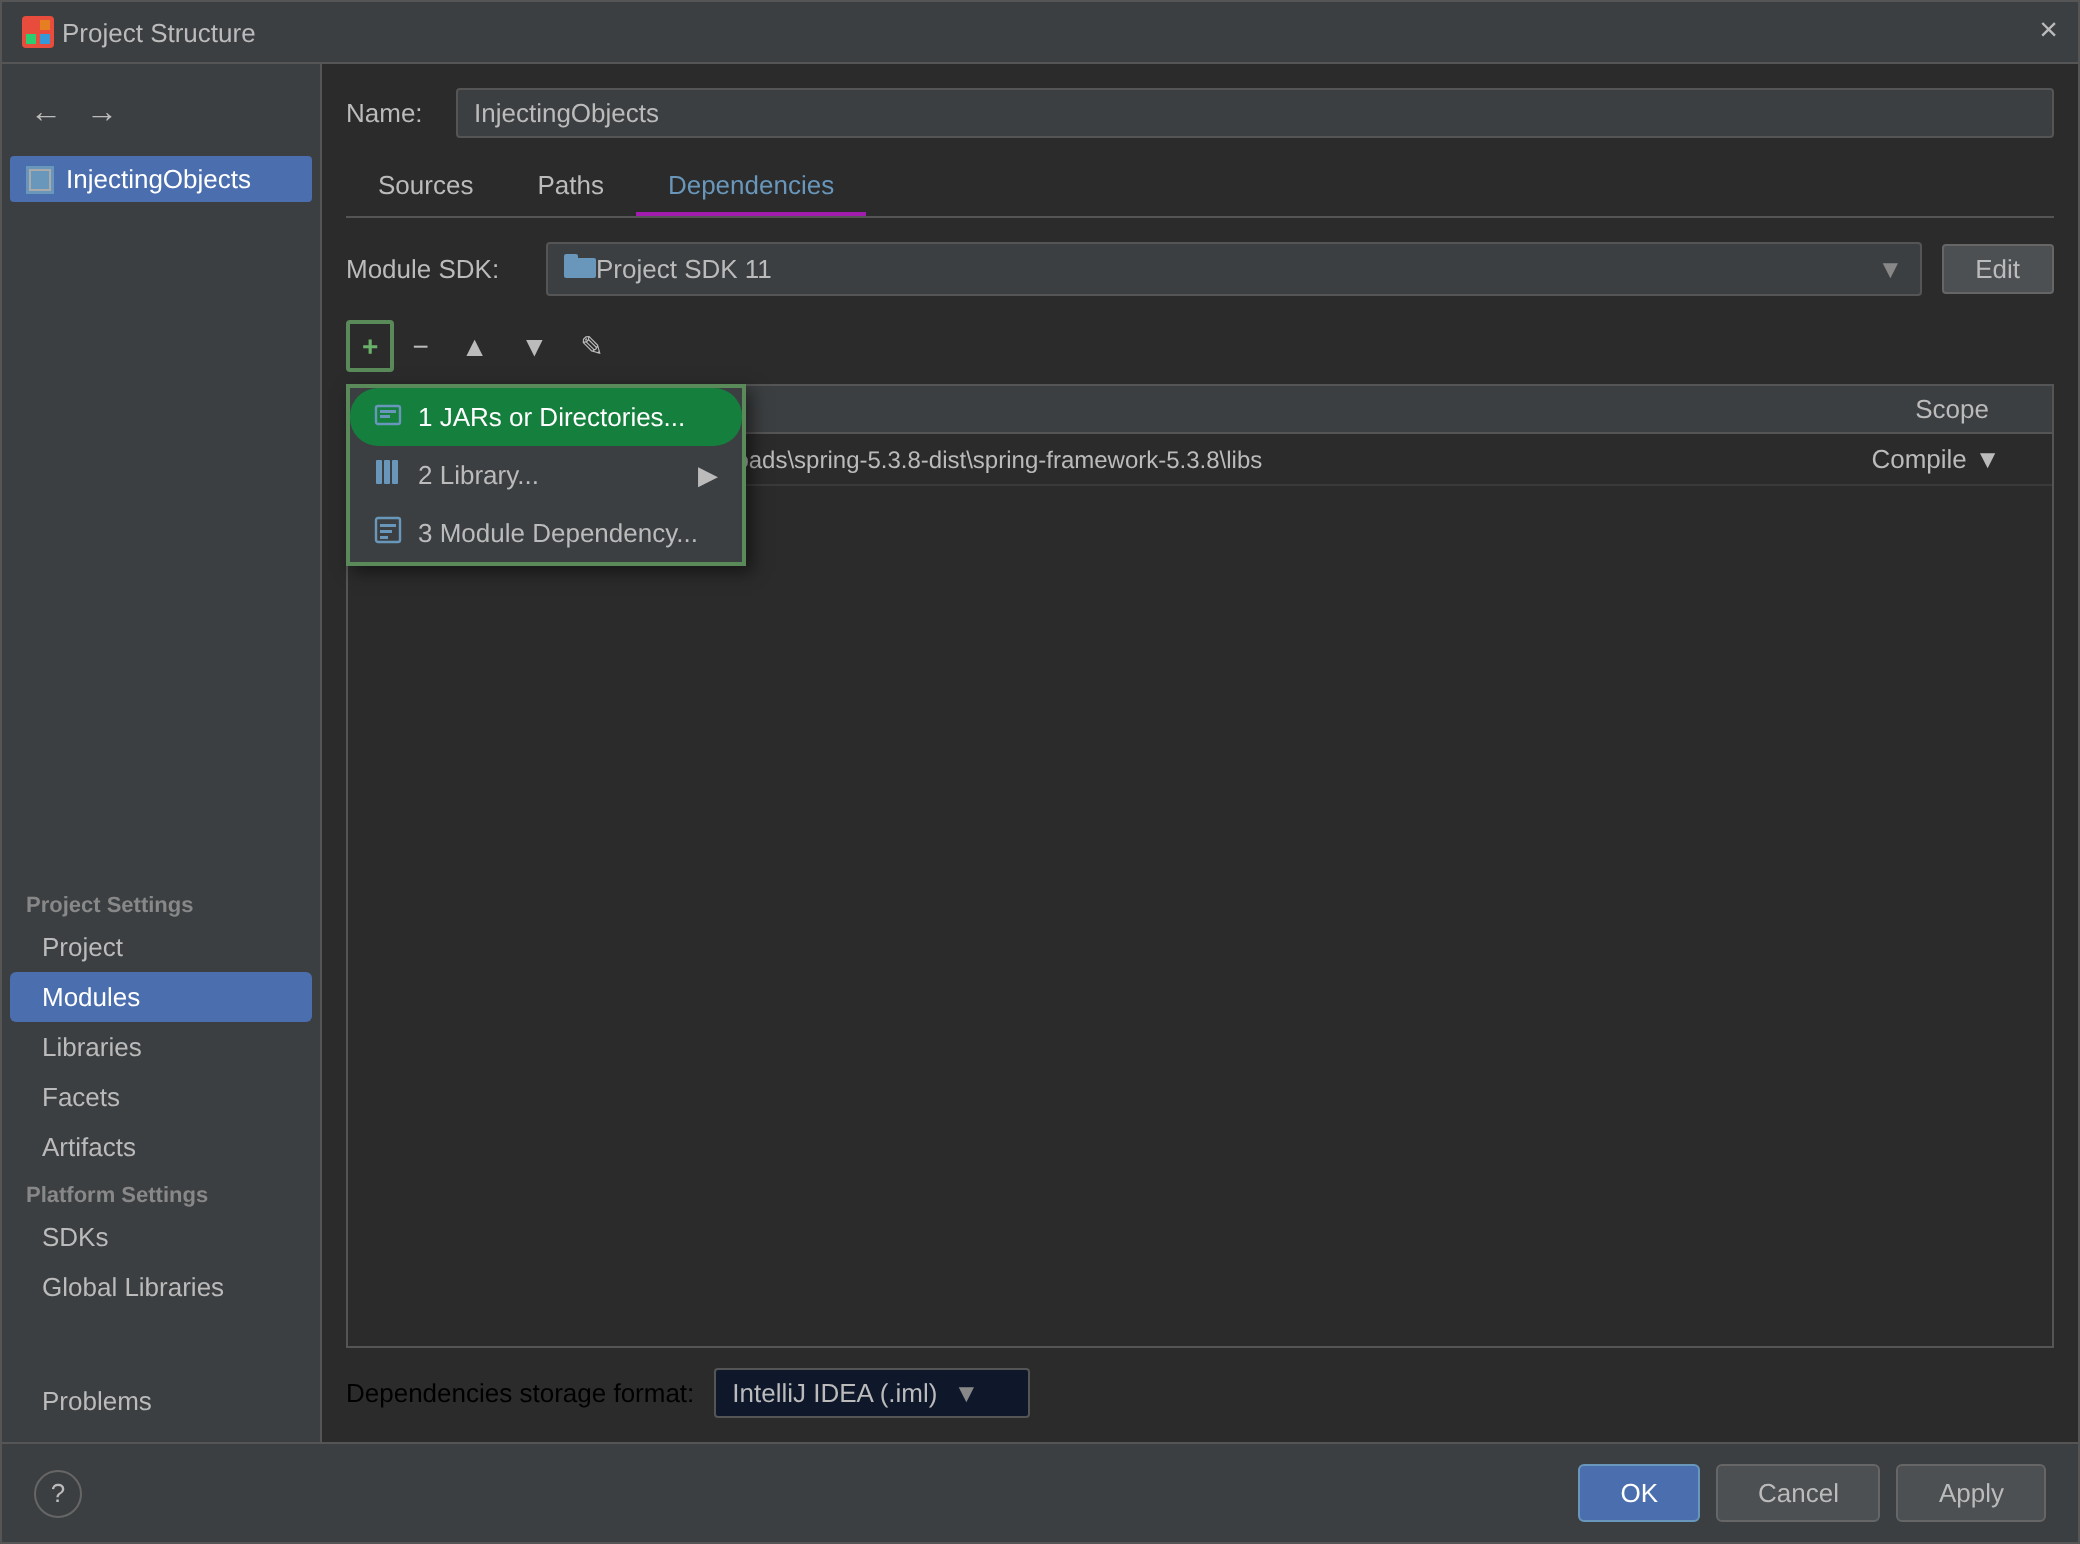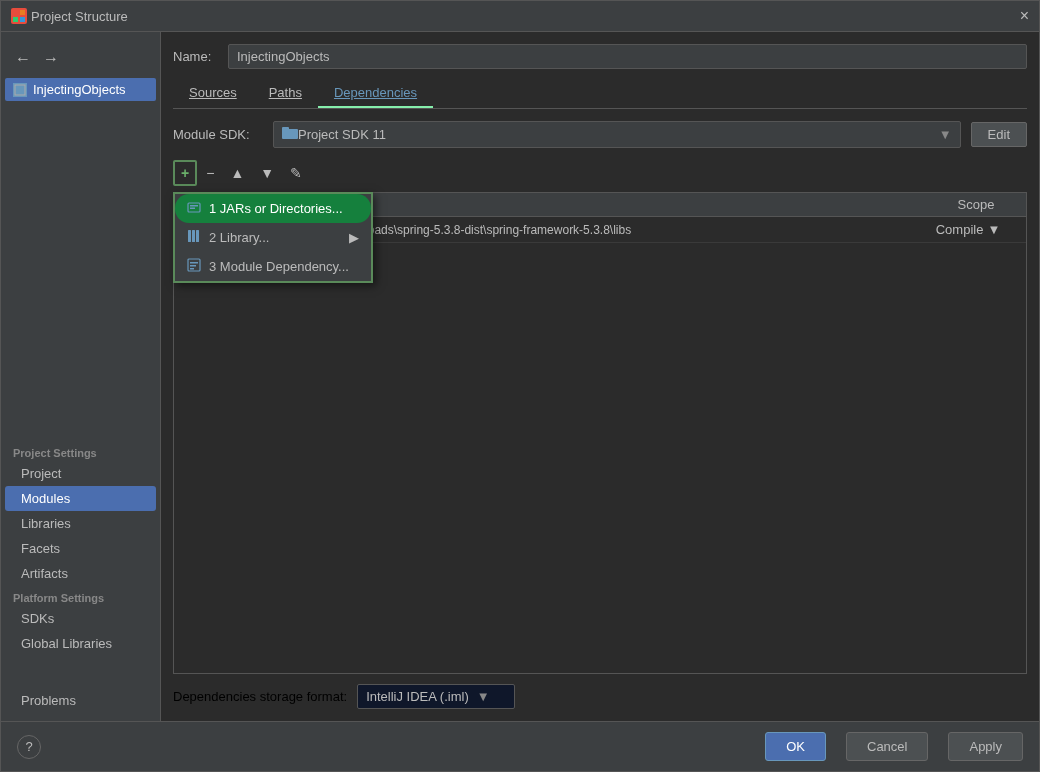--- a/index.html
+++ b/index.html
@@ -18,22 +18,22 @@
     .sidebar-nav { display: flex; align-items: center; padding: 6px 10px; gap: 4px; }
     .nav-btn { background: none; border: none; color: #bbb; cursor: pointer; font-size: 16px; padding: 2px 4px; }
     .module-list { padding: 4px; flex: 1; }
     .module-item { display: flex; align-items: center; gap: 6px; padding: 4px 8px; background: #4b6eaf; color: white; border-radius: 2px; cursor: pointer; }
     .module-icon { width: 14px; height: 14px; background: #6897bb; display: flex; align-items: center; justify-content: center; font-size: 9px; color: white; }
     .right-panel { flex: 1; background: #2b2b2b; display: flex; flex-direction: column; padding: 12px; }
     .name-row { display: flex; align-items: center; gap: 10px; margin-bottom: 10px; }
     .name-label { color: #bbb; min-width: 45px; }
     .name-input { flex: 1; background: #3c3f41; border: 1px solid #555; color: #bbb; padding: 4px 8px; border-radius: 2px; }
     .tabs { display: flex; border-bottom: 1px solid #555; margin-bottom: 12px; }
-    .tab { padding: 6px 16px; color: #bbb; cursor: pointer; border-bottom: 2px solid transparent; text-decoration: underline; }
-    .tab.active { color: #6897bb; border-bottom: 2px solid #86efac; }
+    .tab { padding: 6px 16px; color: #bbb; cursor: pointer; border-bottom: 2px solid transparent; }
+    .tab.active { color: #6897bb; border-bottom: 2px solid #a21caf; }
     .sdk-row { display: flex; align-items: center; gap: 10px; margin-bottom: 12px; }
     .sdk-label { color: #bbb; min-width: 90px; }
     .sdk-select { flex: 1; background: #3c3f41; border: 1px solid #555; color: #bbb; padding: 4px 8px; border-radius: 2px; display: flex; align-items: center; justify-content: space-between; cursor: pointer; }
     .edit-btn { background: #4c5052; border: 1px solid #666; color: #bbb; padding: 4px 16px; border-radius: 2px; cursor: pointer; }
     .toolbar { display: flex; align-items: center; gap: 2px; margin-bottom: 6px; position: relative; }
     .tool-btn { background: none; border: 1px solid transparent; color: #bbb; padding: 3px 6px; cursor: pointer; border-radius: 2px; font-size: 14px; }
     .tool-btn.add-btn { border: 2px solid #5a8a5a; color: #6ab06a; font-weight: bold; }
     .deps-table { flex: 1; border: 1px solid #555; overflow: auto; position: relative; }
     .deps-header { display: flex; background: #3c3f41; border-bottom: 1px solid #555; }
     .deps-header-scope { width: 100px; text-align: center; color: #bbb; padding: 4px 8px; }
@@ -42,21 +42,21 @@
     .deps-path { color: #bbb; flex: 1; font-size: 12px; }
     .deps-scope { width: 100px; color: #bbb; text-align: center; display: flex; align-items: center; justify-content: center; gap: 4px; }
     .dropdown-menu { position: absolute; top: 32px; left: 0; background: #3c3f41; border: 2px solid #5a8a5a; z-index: 100; min-width: 200px; box-shadow: 3px 3px 8px rgba(0,0,0,0.5); }
     .dropdown-item { display: flex; align-items: center; gap: 8px; padding: 6px 12px; color: #bbb; cursor: pointer; }
     .dropdown-item.selected { background: #15803d; color: white; border-radius: 14px; }
     .dropdown-item-arrow { margin-left: auto; }
     .storage-row { display: flex; align-items: center; gap: 10px; margin-top: 10px; }
     .storage-select { background: #0f172a; border: 1px solid #555; color: #bbb; padding: 4px 24px 4px 8px; border-radius: 2px; cursor: pointer; display: flex; align-items: center; gap: 8px; }
     .footer { background: #3c3f41; border-top: 1px solid #555; padding: 10px 16px; display: flex; justify-content: space-between; align-items: center; }
     .footer-left { color: #bbb; }
-    .footer-right { display: flex; gap: 20px; justify-content: space-between; }
+    .footer-right { display: flex; gap: 8px; justify-content: space-between; }
     .footer-btn { padding: 6px 20px; border-radius: 3px; border: 1px solid #666; cursor: pointer; color: #bbb; background: #4c5052; }
     .footer-btn.primary { background: #4b6eaf; border-color: #6897bb; color: white; }
     .help-btn { width: 24px; height: 24px; border-radius: 50%; border: 1px solid #666; background: none; color: #bbb; cursor: pointer; display: flex; align-items: center; justify-content: center; font-size: 13px; }
   </style>
 </head>
 <body>
 
 <div class="dialog">
 
   <div class="title-bar">

